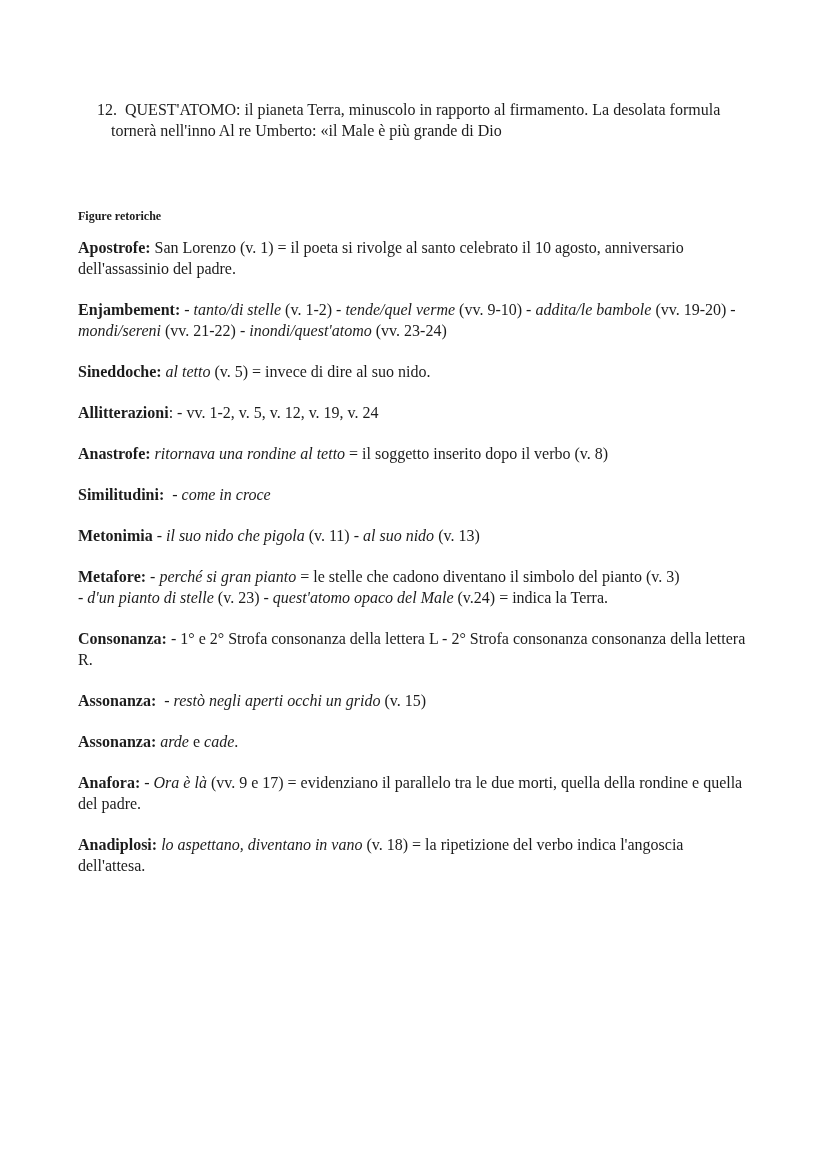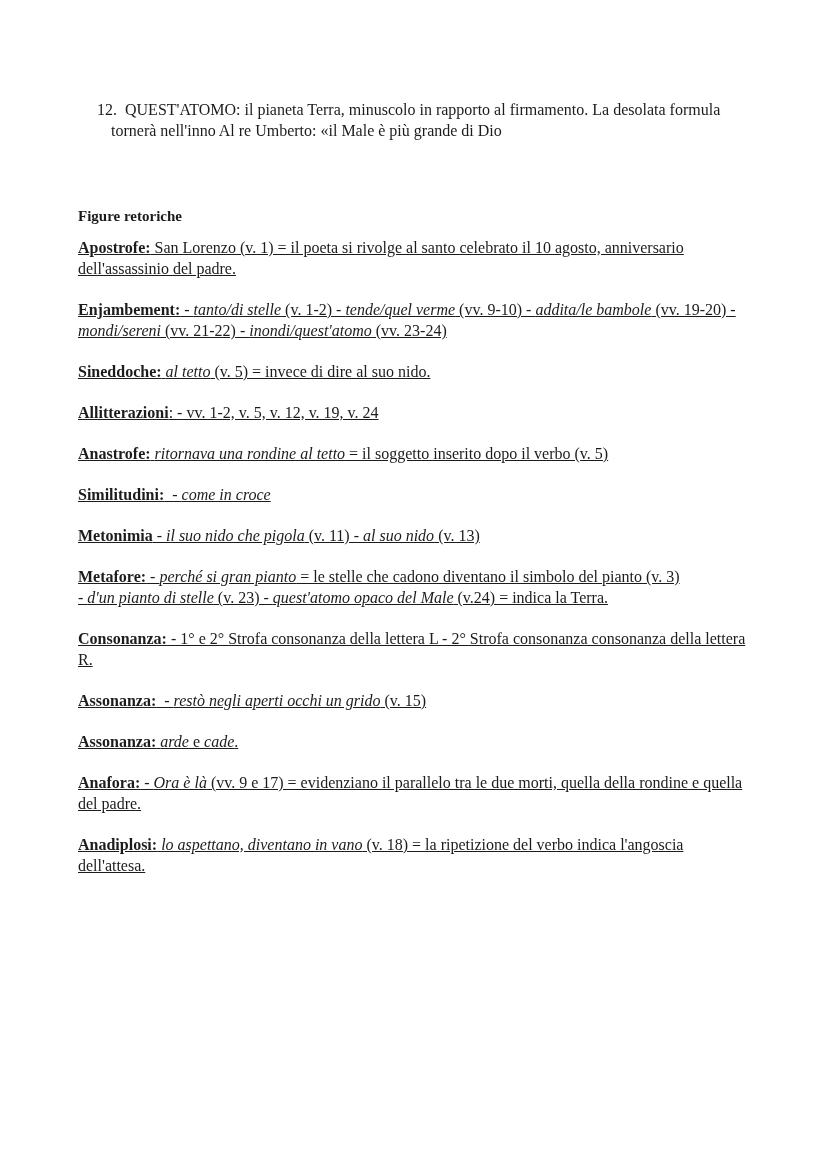--- a/index.html
+++ b/index.html
@@ -26,28 +26,27 @@
     text-indent: 14px;
     margin: 0;
   }
   .list-item .num {
     position: absolute;
     left: 19px;
     top: 0;
     text-indent: 0;
   }
   .heading {
-    font-size: 15px;
+    font-size: 12px;
     font-weight: 700;
     margin: 65px 0 10px 0;
     line-height: 21px;
   }
   .para {
     margin: 0 0 20px 0;
-    text-decoration: underline;
   }
   .run.b { font-weight: 700; }
   .run.i { font-style: italic; }
   .run.n { font-weight: 400; font-style: normal; }
 </style>
 </head>
 <body>
 
 <div class="page">
   <div class="list-item">
@@ -55,21 +54,21 @@
     <span class="li-text"><span class="run n">QUEST'ATOMO: il pianeta Terra, minuscolo in rapporto al firmamento. La desolata formula tornerà nell'inno Al re Umberto: «il Male è più grande di Dio</span></span>
   </div>
 
   <div class="heading">Figure retoriche</div>
 
   <div class="paragraphs">
       <p class="para"><span class="run b">Apostrofe:</span><span class="run n"> San Lorenzo (v. 1) = il poeta si rivolge al santo celebrato il 10 agosto, anniversario dell'assassinio del padre.</span></p>
       <p class="para"><span class="run b">Enjambement:</span><span class="run n"> - </span><span class="run i">tanto/di stelle</span><span class="run n"> (v. 1-2) - </span><span class="run i">tende/quel verme</span><span class="run n"> (vv. 9-10) - </span><span class="run i">addita/le bambole</span><span class="run n"> (vv. 19-20) - </span><span class="run i">mondi/sereni</span><span class="run n"> (vv. 21-22) - </span><span class="run i">inondi/quest'atomo</span><span class="run n"> (vv. 23-24)</span></p>
       <p class="para"><span class="run b">Sineddoche:</span><span class="run n"> </span><span class="run i">al tetto</span><span class="run n"> (v. 5) = invece di dire al suo nido.</span></p>
       <p class="para"><span class="run b">Allitterazioni</span><span class="run n">: - vv. 1-2, v. 5, v. 12, v. 19, v. 24</span></p>
-      <p class="para"><span class="run b">Anastrofe:</span><span class="run n"> </span><span class="run i">ritornava una rondine al tetto</span><span class="run n"> = il soggetto inserito dopo il verbo (v. 5)</span></p>
+      <p class="para"><span class="run b">Anastrofe:</span><span class="run n"> </span><span class="run i">ritornava una rondine al tetto</span><span class="run n"> = il soggetto inserito dopo il verbo (v. 8)</span></p>
       <p class="para"><span class="run b">Similitudini:</span><span class="run n"> &nbsp;- </span><span class="run i">come in croce</span></p>
       <p class="para"><span class="run b">Metonimia</span><span class="run n"> - </span><span class="run i">il suo nido che pigola</span><span class="run n"> (v. 11) - </span><span class="run i">al suo nido</span><span class="run n"> (v. 13)</span></p>
       <p class="para"><span class="run b">Metafore:</span><span class="run n"> - </span><span class="run i">perché si gran pianto</span><span class="run n"> = le stelle che cadono diventano il simbolo del pianto (v. 3)</span><br><span class="run n">- </span><span class="run i">d'un pianto di stelle</span><span class="run n"> (v. 23) - </span><span class="run i">quest'atomo opaco del Male</span><span class="run n"> (v.24) = indica la Terra.</span></p>
       <p class="para"><span class="run b">Consonanza:</span><span class="run n"> - 1° e 2° Strofa consonanza della lettera L - 2° Strofa consonanza consonanza della lettera R.</span></p>
       <p class="para"><span class="run b">Assonanza:</span><span class="run n"> &nbsp;- </span><span class="run i">restò negli aperti occhi un grido</span><span class="run n"> (v. 15)</span></p>
       <p class="para"><span class="run b">Assonanza:</span><span class="run n"> </span><span class="run i">arde</span><span class="run n"> e </span><span class="run i">cade</span><span class="run n">.</span></p>
       <p class="para"><span class="run b">Anafora:</span><span class="run n"> - </span><span class="run i">Ora è là</span><span class="run n"> (vv. 9 e 17) = evidenziano il parallelo tra le due morti, quella della rondine e quella del padre.</span></p>
       <p class="para"><span class="run b">Anadiplosi:</span><span class="run n"> </span><span class="run i">lo aspettano, diventano in vano</span><span class="run n"> (v. 18) = la ripetizione del verbo indica l'angoscia dell'attesa.</span></p>
     </div>
 </div>

